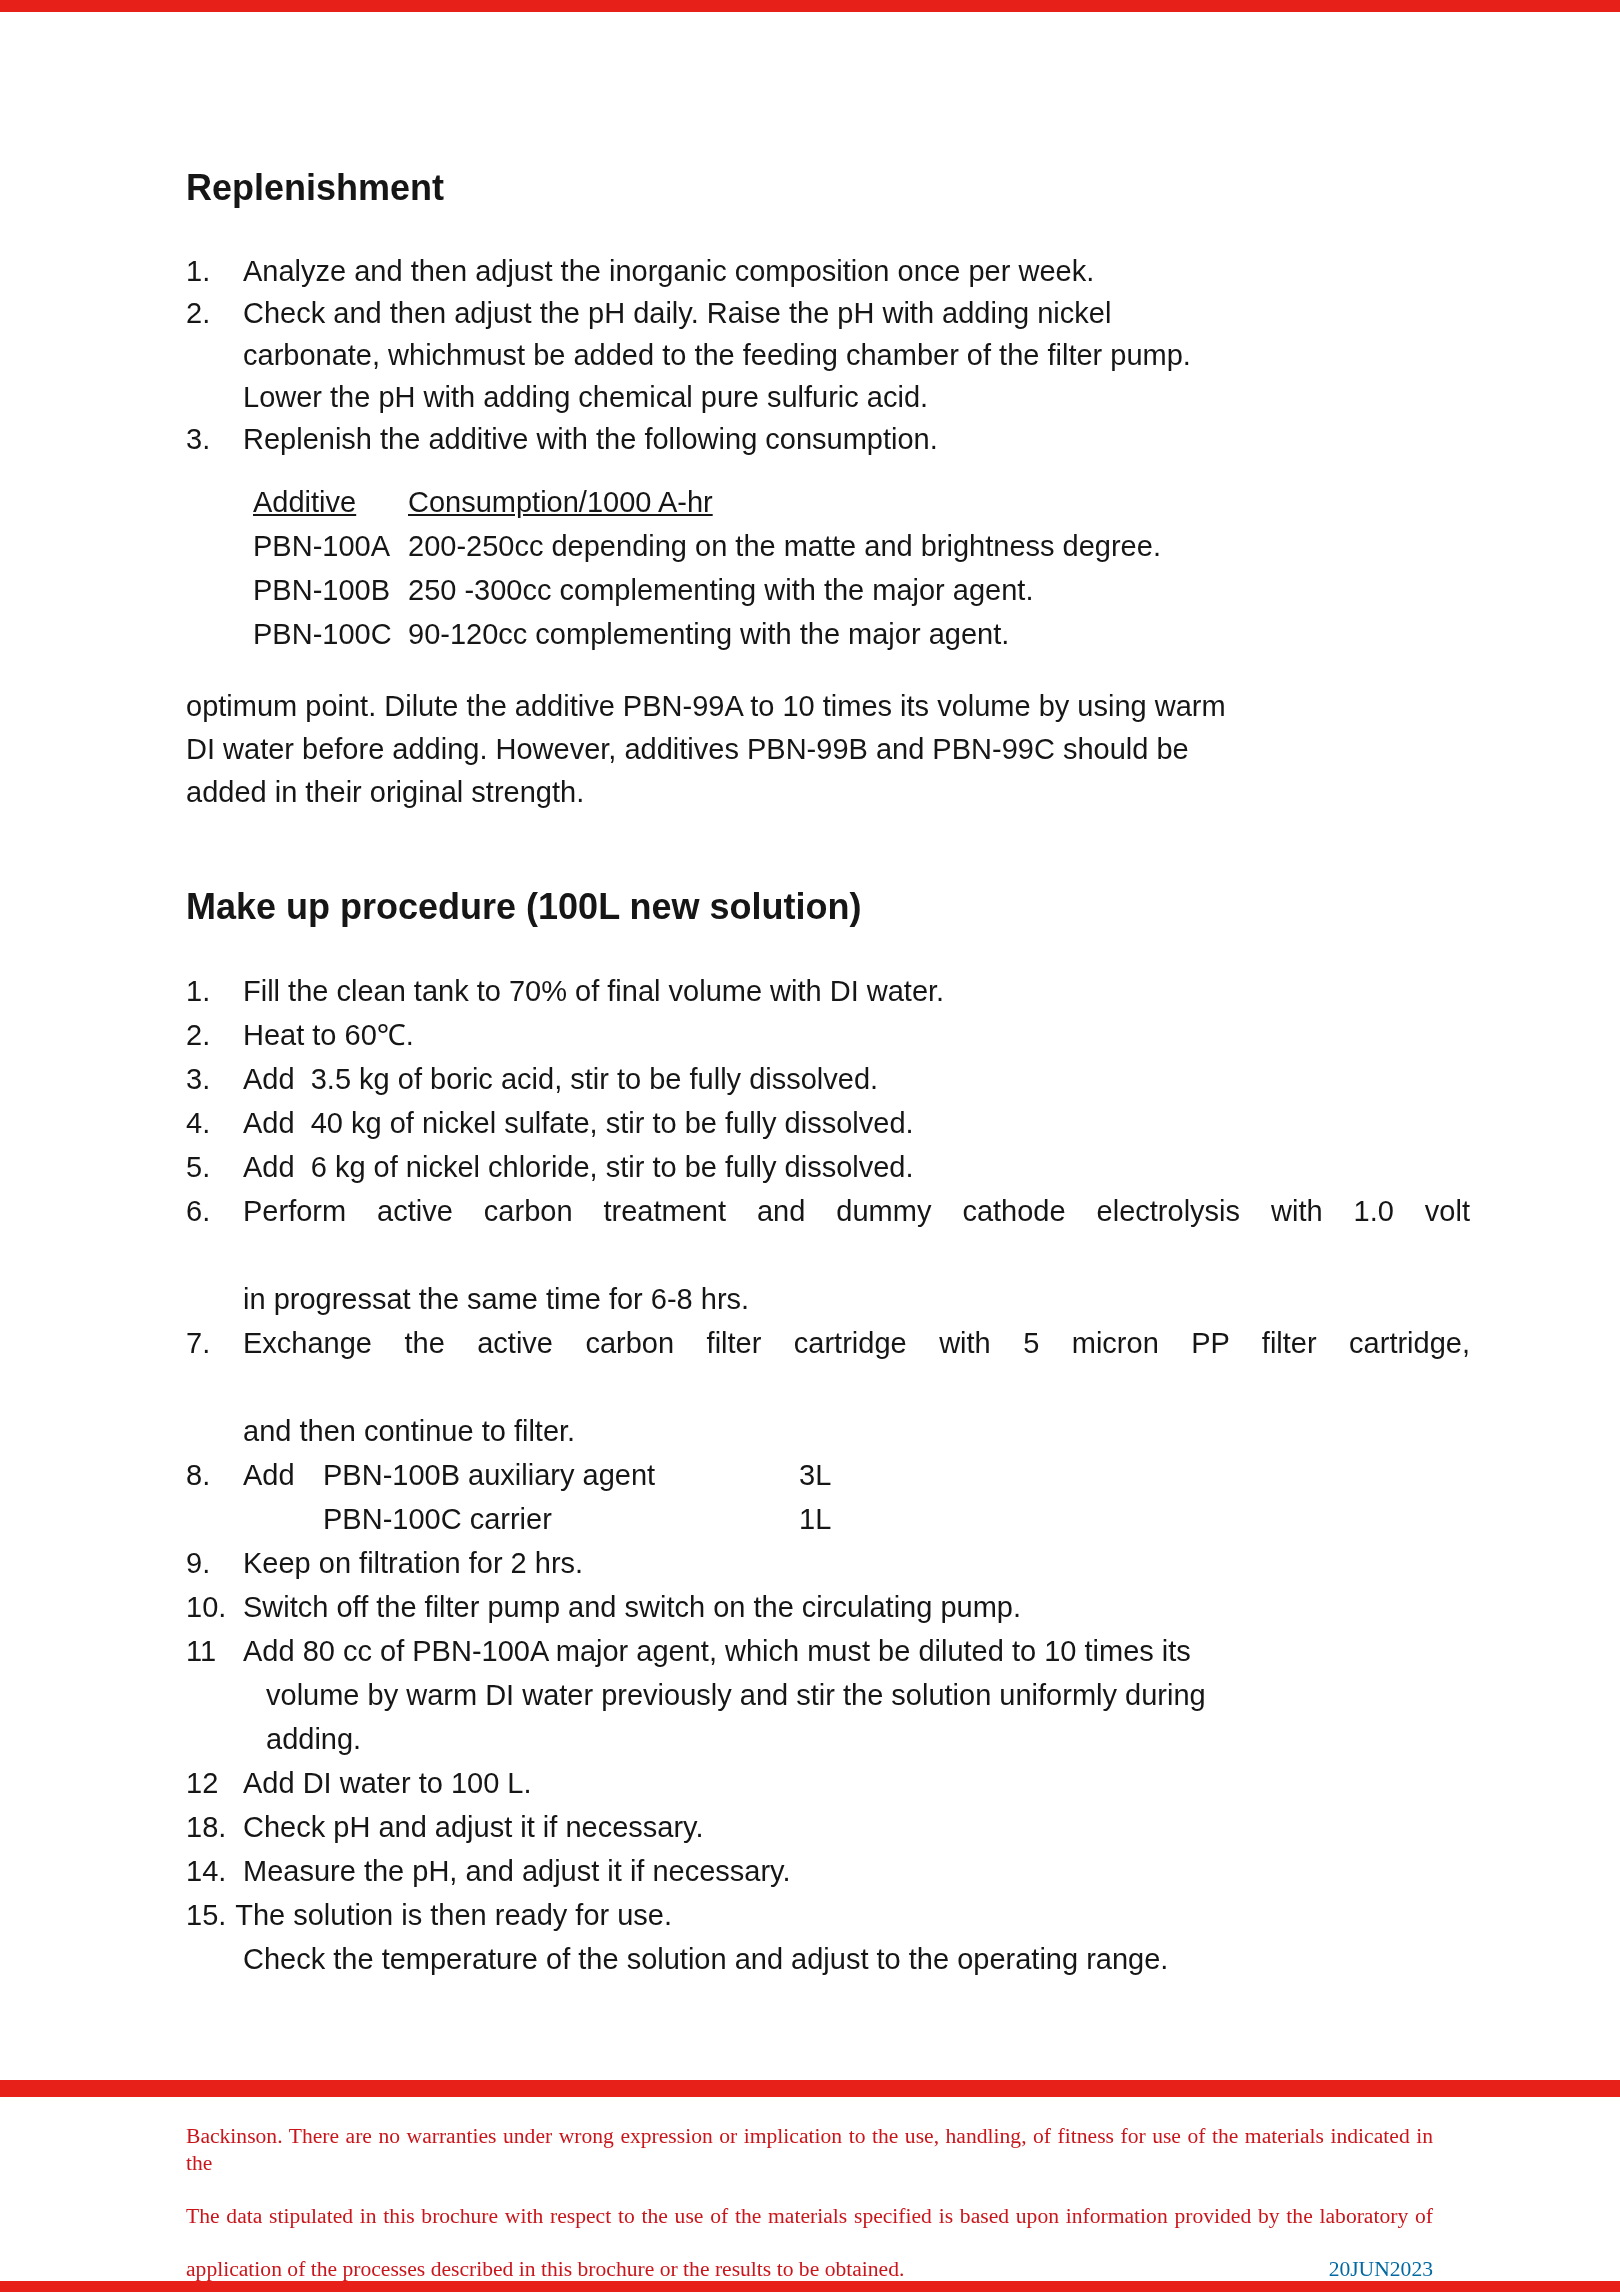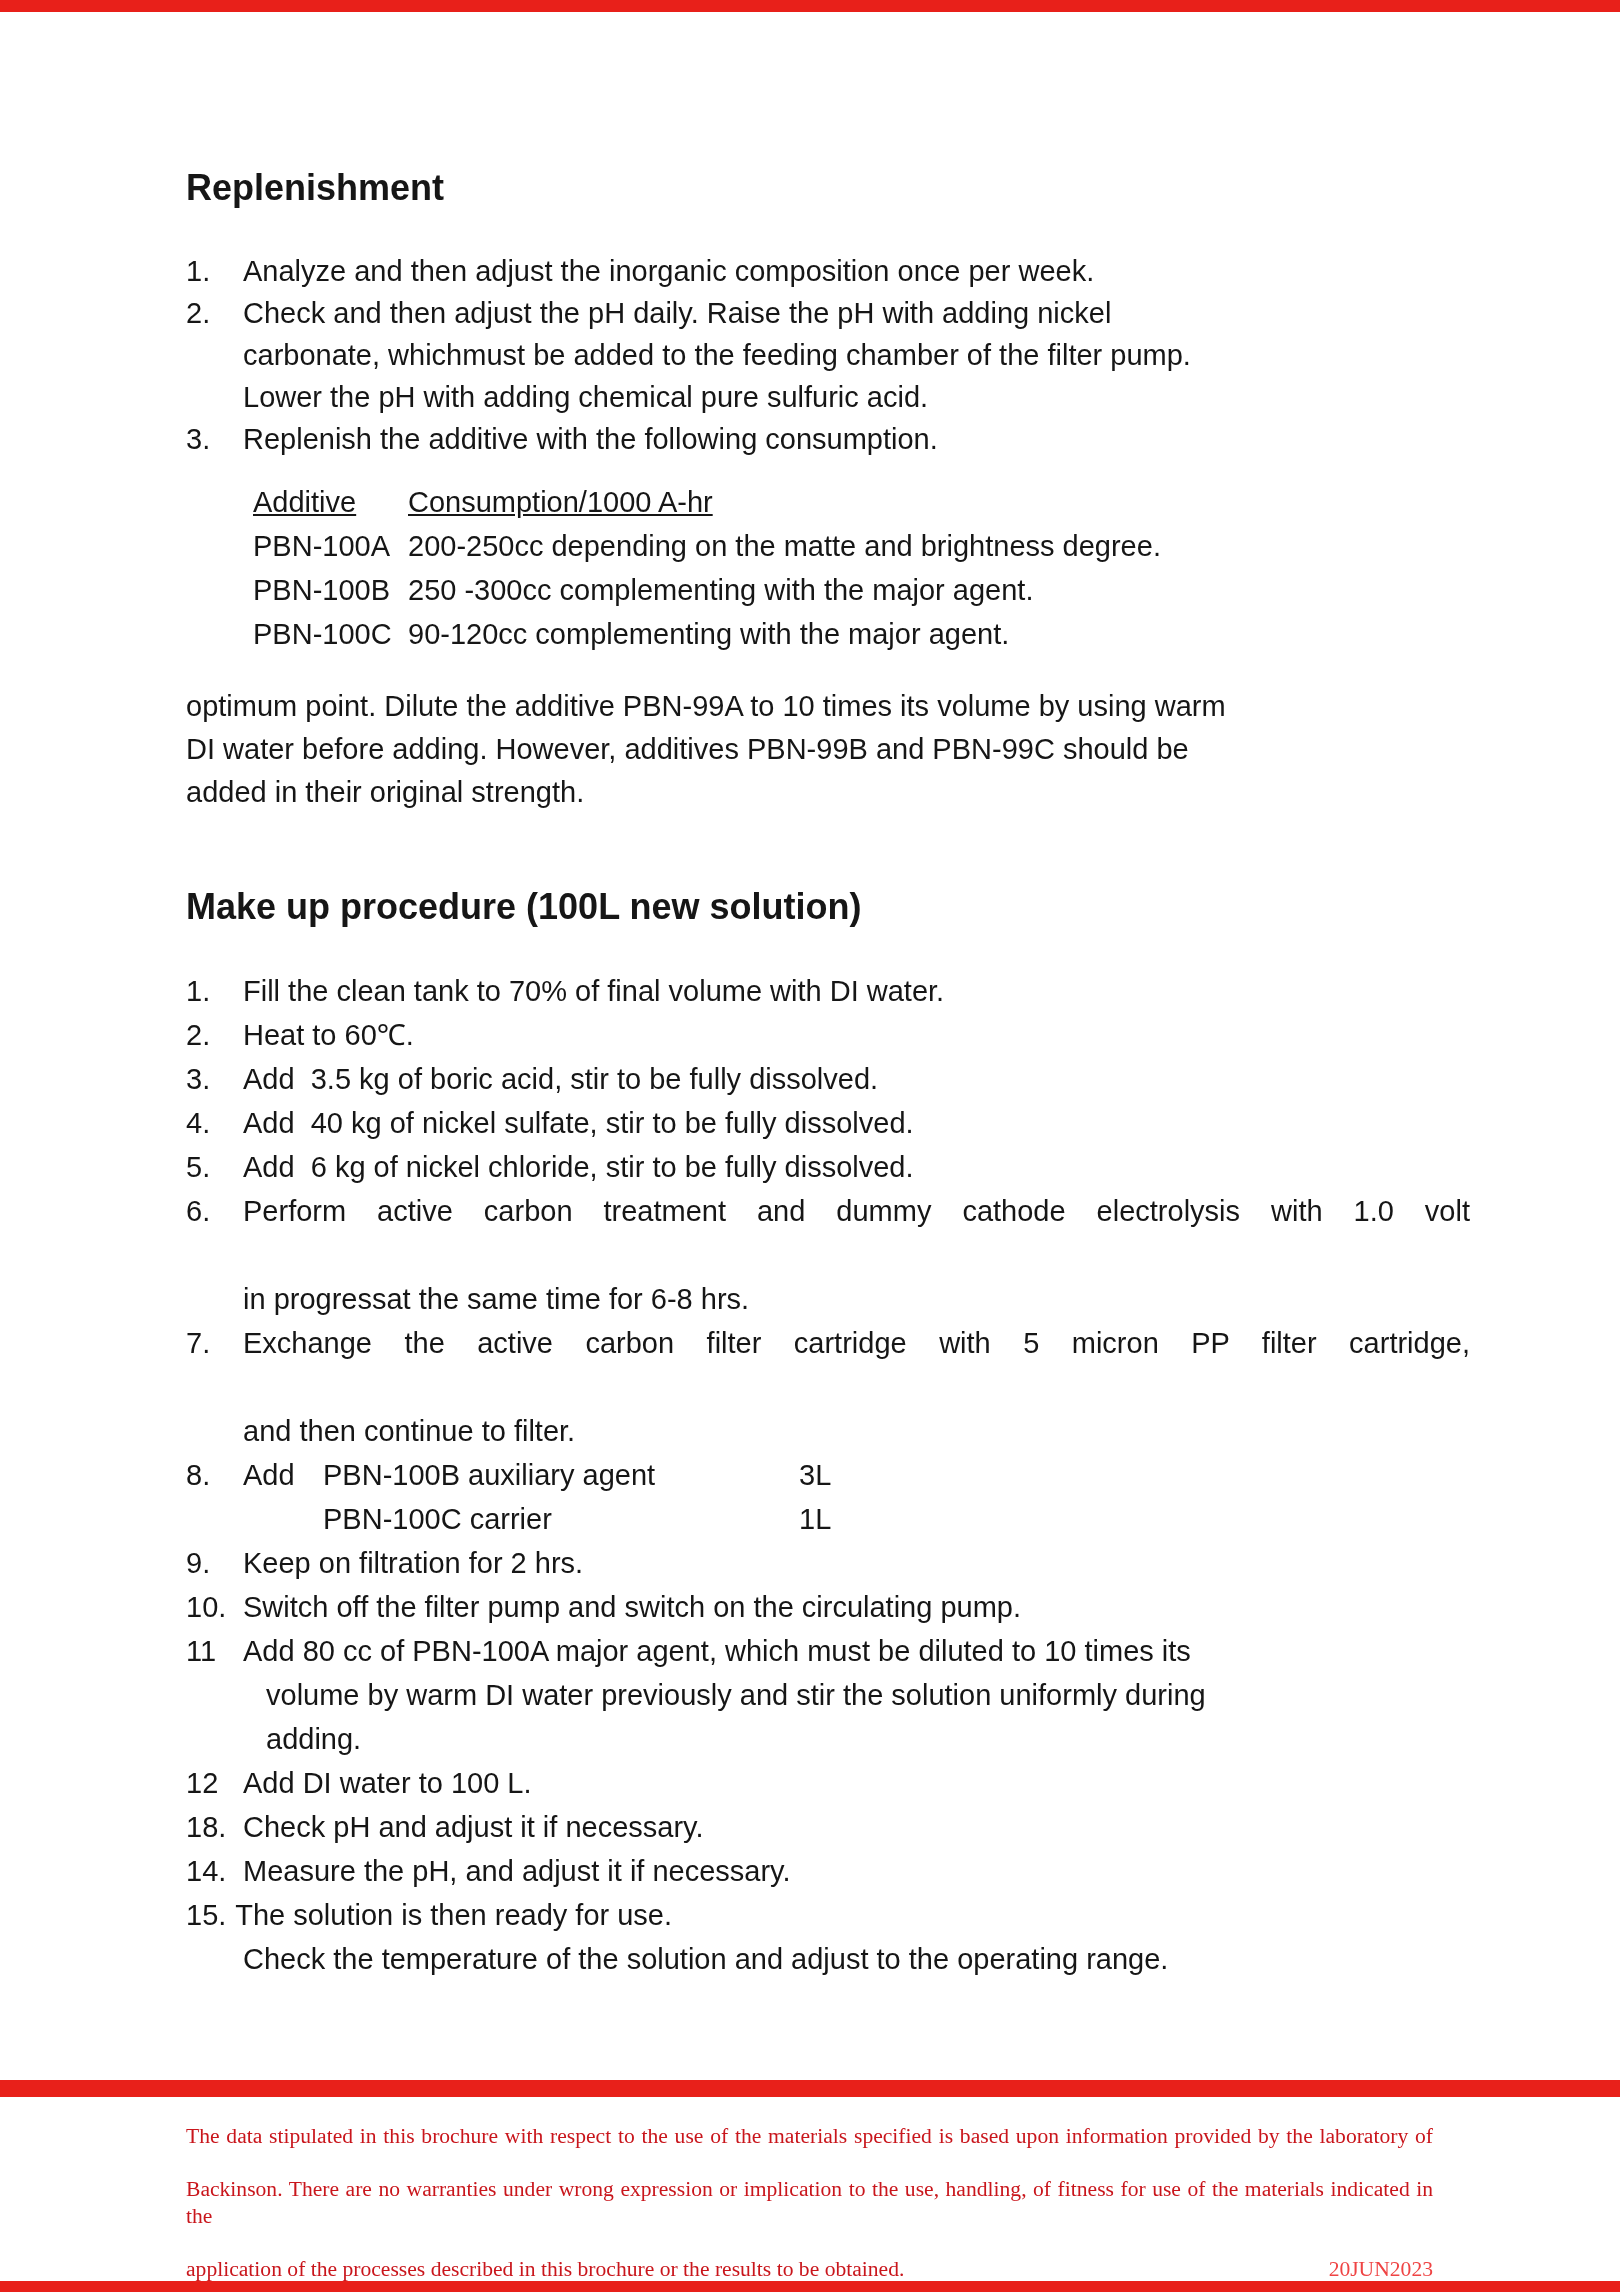--- a/index.html
+++ b/index.html
@@ -40,21 +40,21 @@
   .l8name{width:476px;flex:none}
 
   .footer-text{
     position:absolute;left:186px;top:2123px;width:1247px;
     font-family:"Liberation Serif",serif;font-size:21.6px;line-height:26.5px;
     color:#c9161c;
   }
   .fline{text-align:justify}
   .fline::after{content:"";display:inline-block;width:100%;height:0}
   .fline-last{display:flex;justify-content:space-between}
-  .rev-date{color:#ef4444}
+  .rev-date{color:#0369a1}
 </style>
 </head>
 <body>
 
 <div class="redbar" id="top-bar"></div>
 
 <div class="content">
 
   <h1 class="doc-heading" id="h-repl">Replenishment</h1>
 
@@ -213,22 +213,22 @@
         <div class="line">Check the temperature of the solution and adjust to the operating range.</div>
       </div>
     </div>
   </div>
 
 </div>
 
 <div class="redbar" id="footer-rule"></div>
 
 <div class="footer-text">
+  <div class="fline">Backinson. There are no warranties under wrong expression or implication to the use, handling, of fitness for use of the materials indicated in the</div>
   <div class="fline">The data stipulated in this brochure with respect to the use of the materials specified is based upon information provided by the laboratory of</div>
-  <div class="fline">Backinson. There are no warranties under wrong expression or implication to the use, handling, of fitness for use of the materials indicated in the</div>
   <div class="fline-last">
     <span>application of the processes described in this brochure or the results to be obtained.</span>
     <span class="rev-date">20JUN2023</span>
   </div>
 </div>
 
 <div class="redbar" id="bottom-bar"></div>
 
 
 </body></html>

